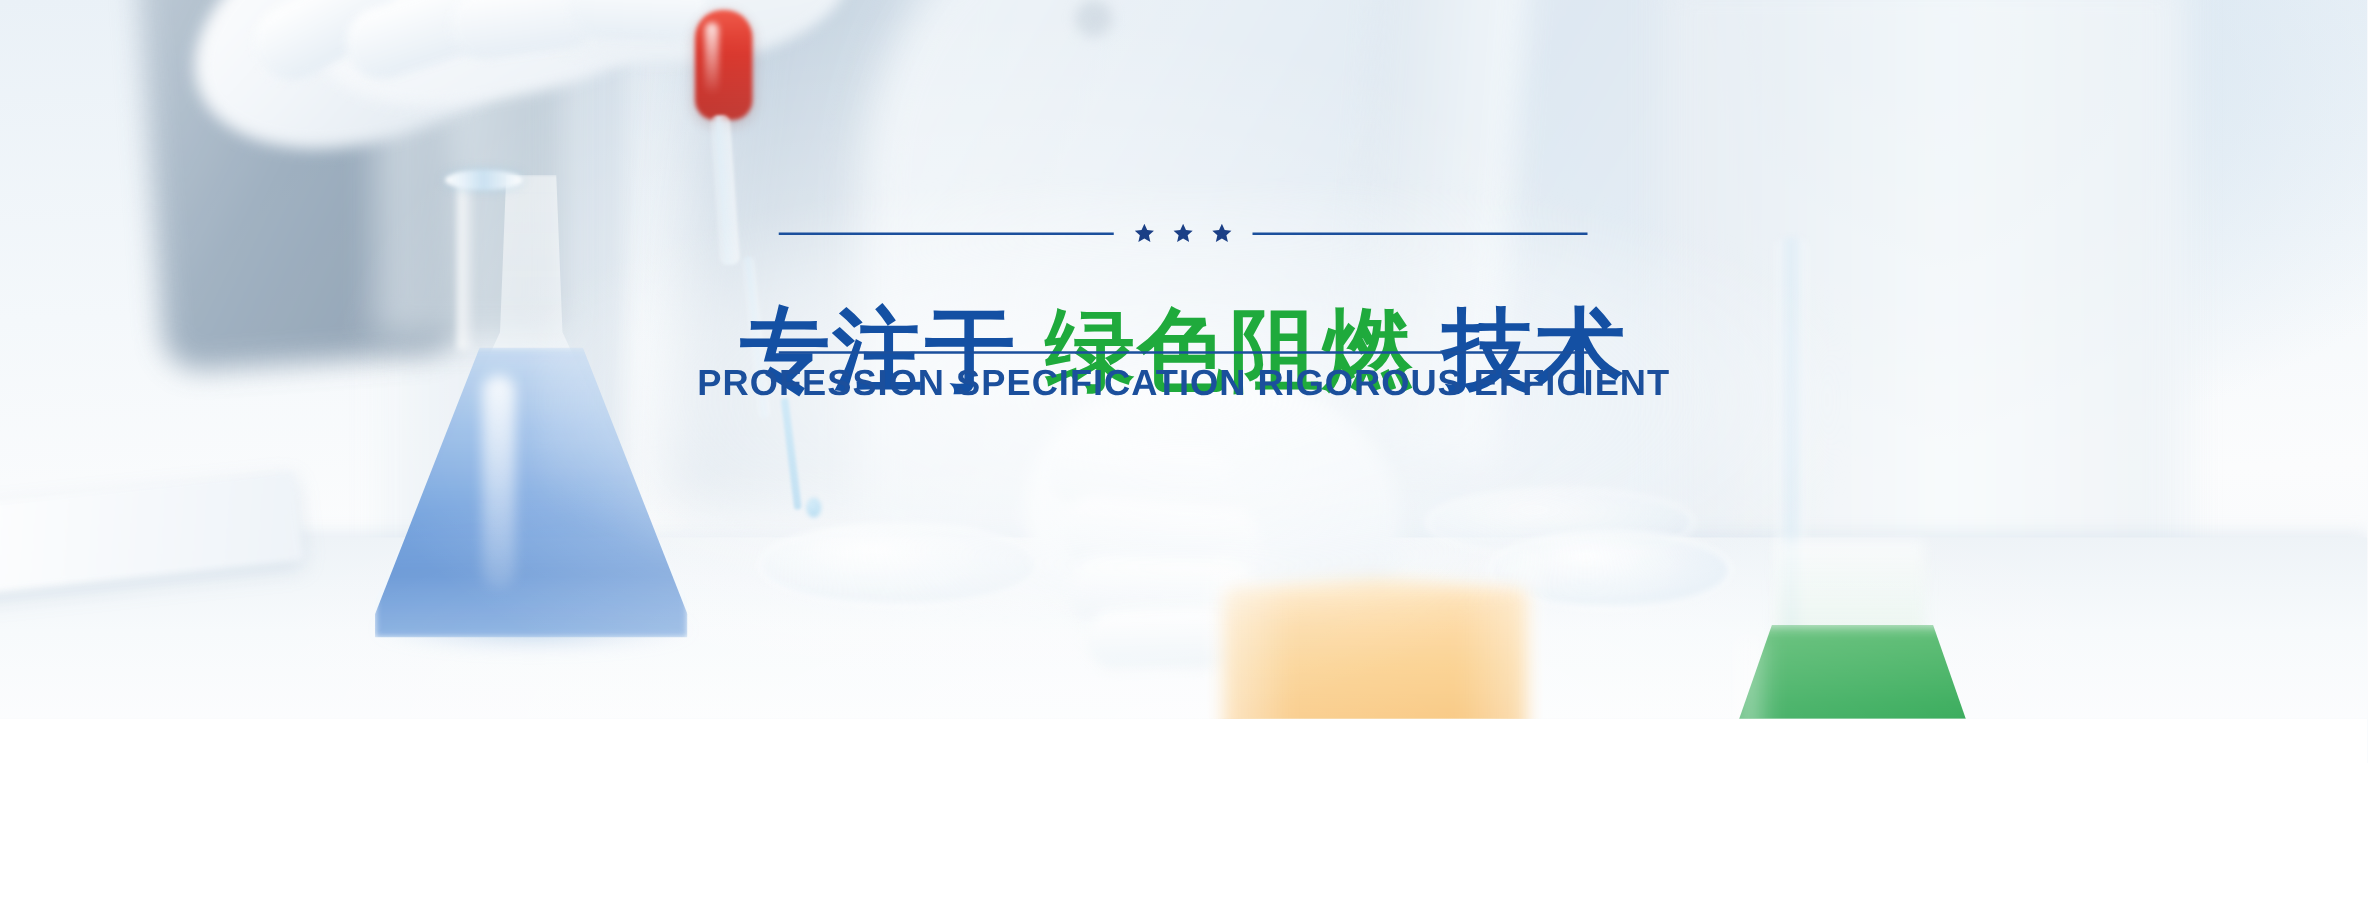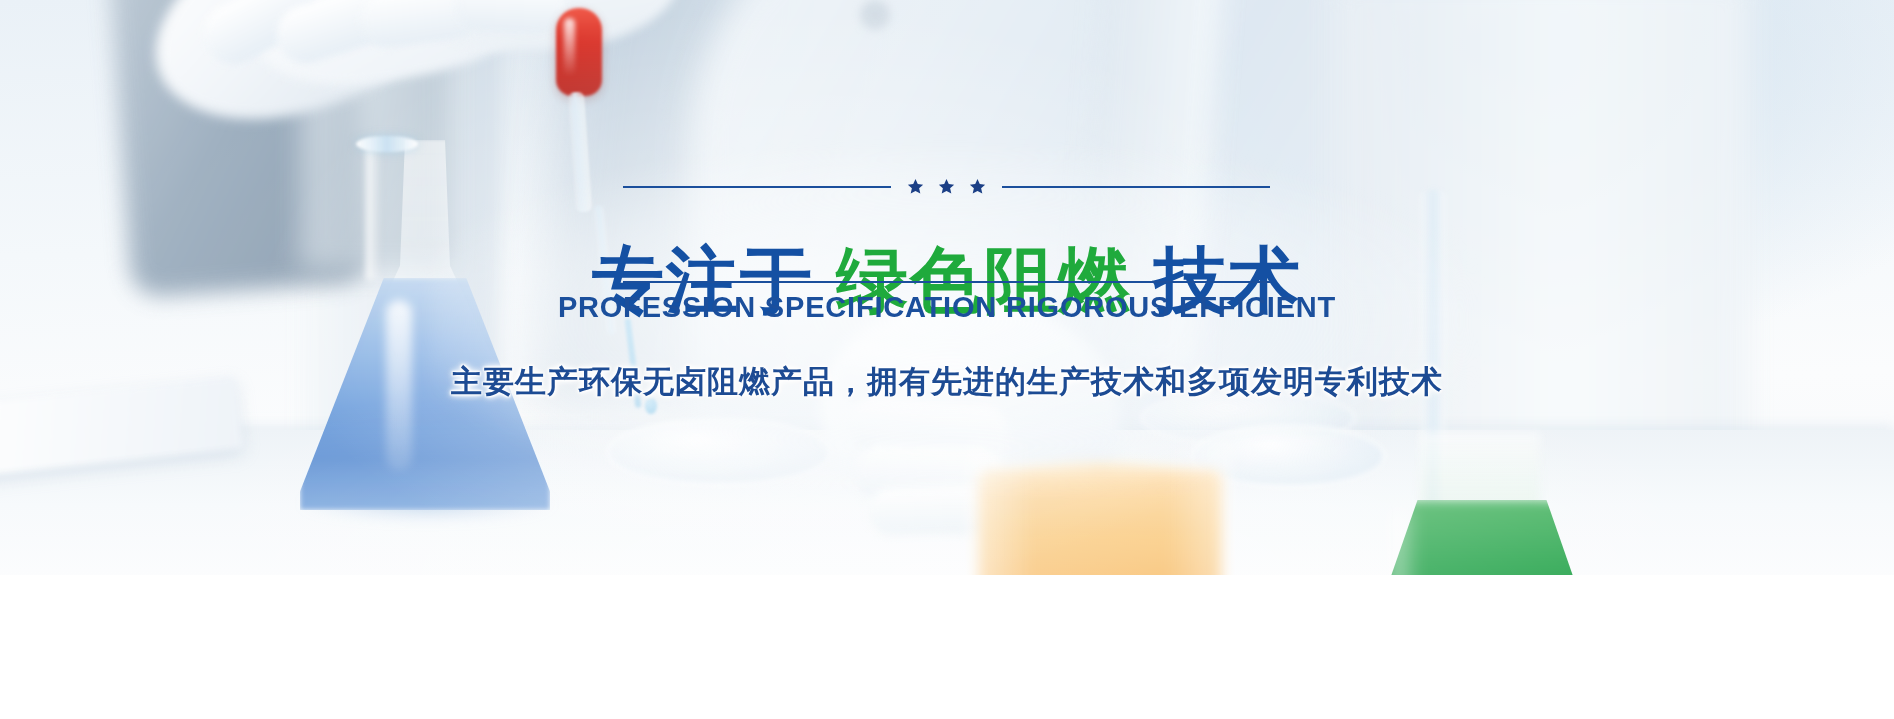--- a/index.html
+++ b/index.html
@@ -417,16 +417,15 @@
       </span>
       <span class="rule right"></span>
     </div>
 
     <h1 class="headline"><span class="hl-a">专注于</span><span class="hl-sp"></span><span class="hl-b">绿色阻燃</span><span class="hl-sp"></span><span class="hl-c">技术</span></h1>
 
     <div class="rule-bottom"></div>
 
     <div class="eng">PROFESSION SPECIFICATION RIGOROUS EFFICIENT</div>
 
-    <div class="tagline">主要生产环保无卤阻燃产品，拥有先进的生产技术和多项发明专利技术</div>
 
   </div>
 </div>
 
 </body></html>

